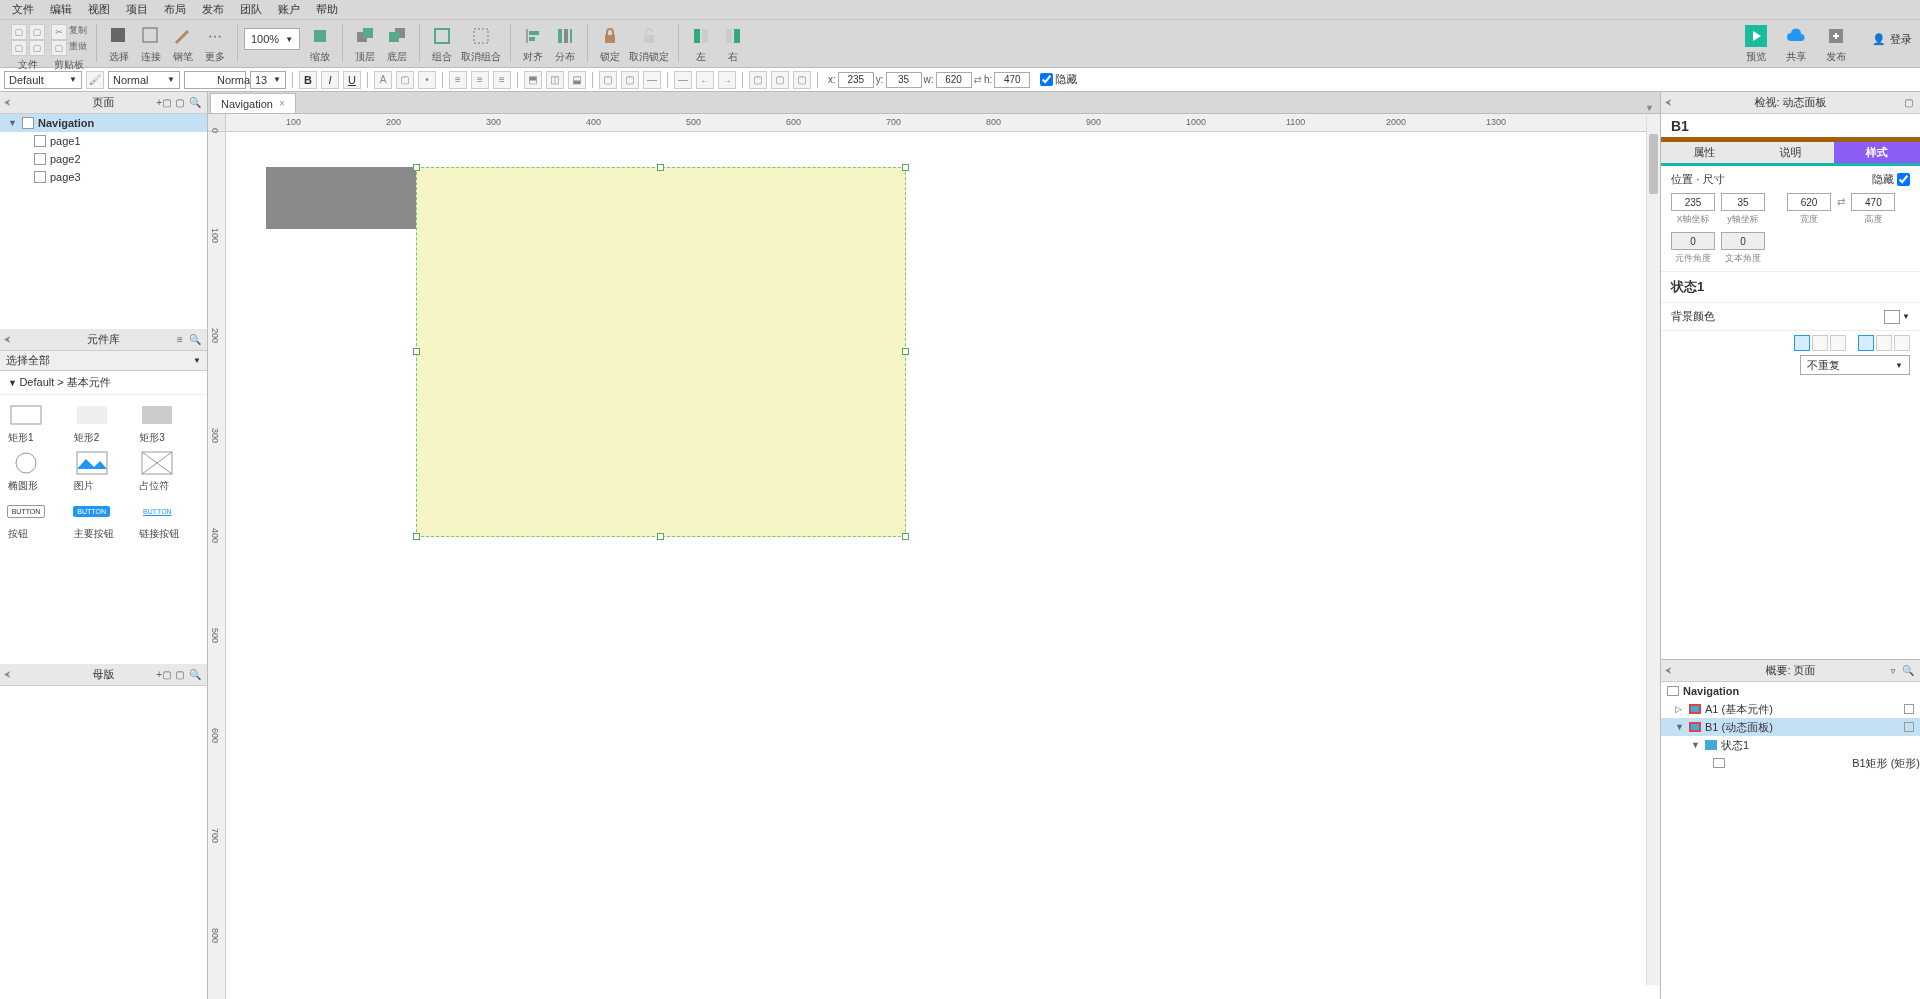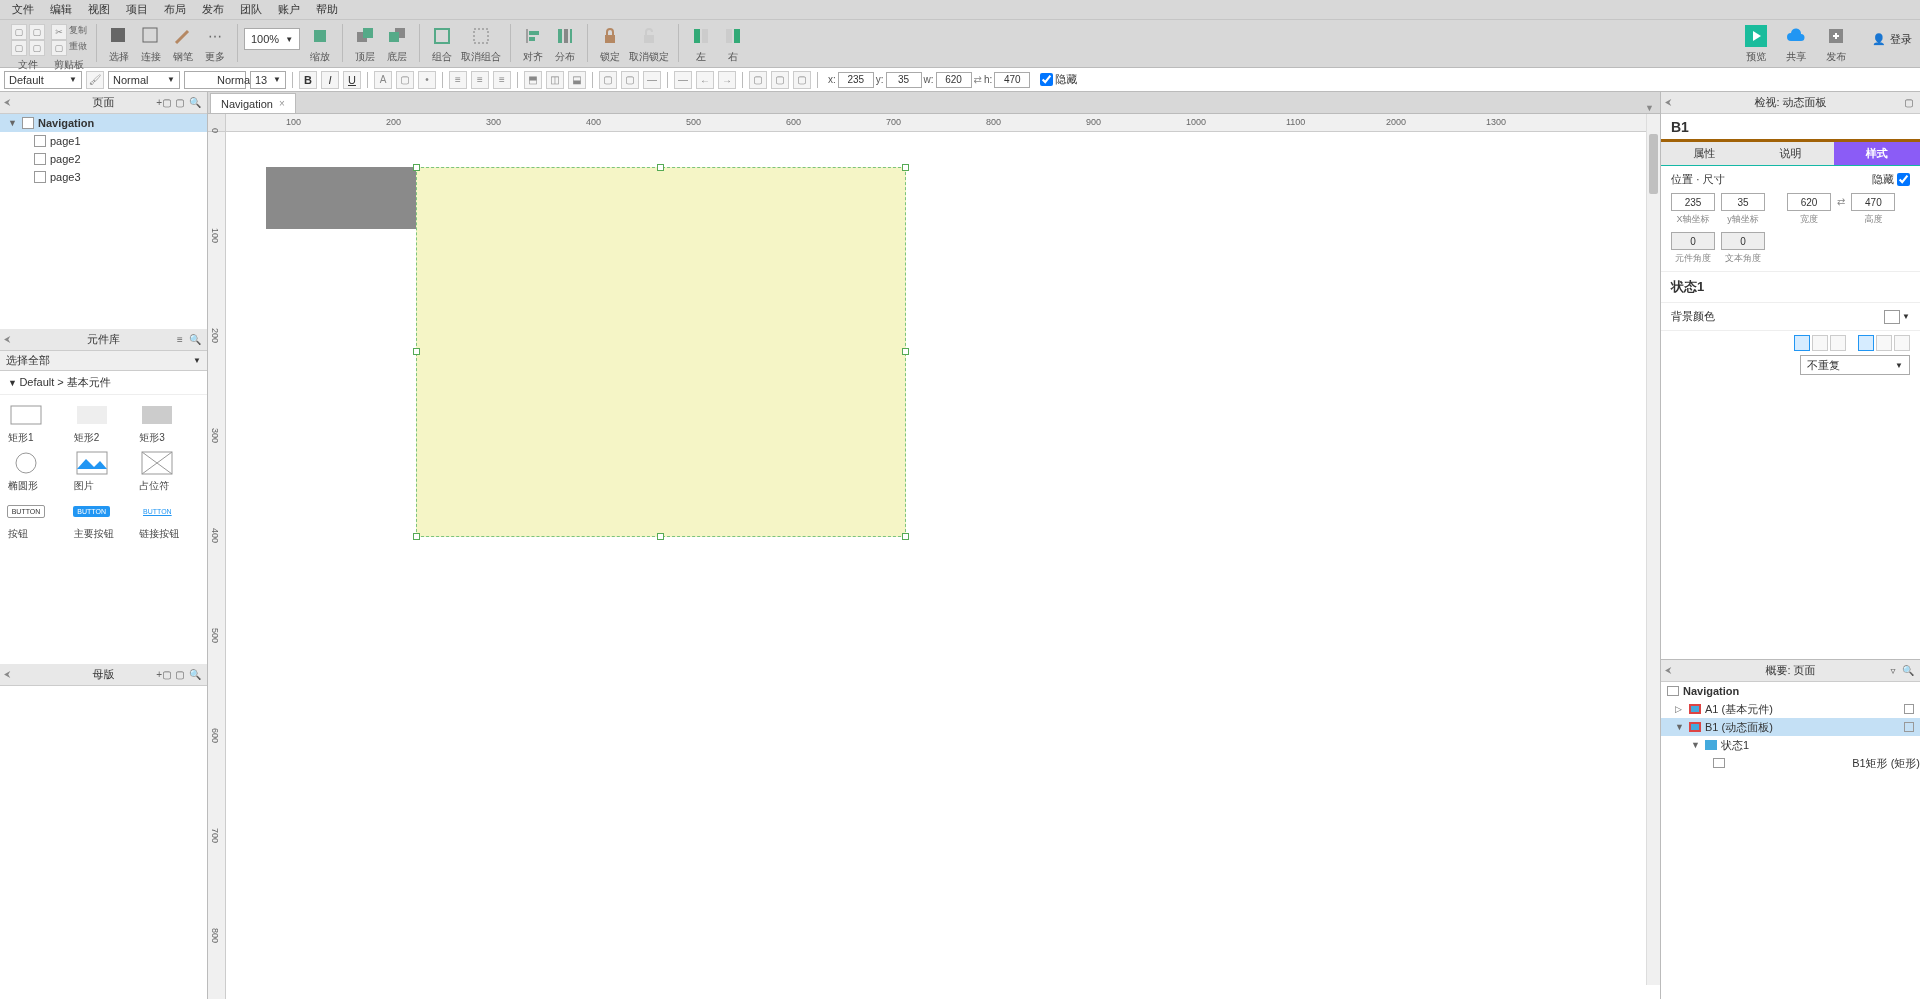--- a/index.html
+++ b/index.html
@@ -66,22 +66,22 @@
 .ruler-v { position: absolute; top: 18px; left: 0; width: 18px; bottom: 0; background: #f0f0f0; border-right: 1px solid #ccc; }
 .ruler-corner { position: absolute; top: 0; left: 0; width: 18px; height: 18px; background: #e8e8e8; border-right: 1px solid #ccc; border-bottom: 1px solid #ccc; }
 .ruler-tick { position: absolute; font-size: 9px; color: #666; }
 .canvas { position: absolute; top: 18px; left: 18px; right: 0; bottom: 0; background: #fff; }
 .gray-rect { position: absolute; left: 40px; top: 35px; width: 150px; height: 62px; background: #8a8a8a; }
 .yellow-rect { position: absolute; left: 190px; top: 35px; width: 490px; height: 370px; background: #f5f5c6; border: 1px dashed #7cc47c; }
 .sel-handle { position: absolute; width: 7px; height: 7px; background: #fff; border: 1px solid #5a5; }
 
 
 .right-panel { width: 260px; background: #e8e8e8; display: flex; flex-direction: column; border-left: 1px solid #bbb; }
-.inspector-name { height: 28px; background: #fff; display: flex; align-items: center; padding: 8px 10px; font-size: 14px; font-weight: bold; border-bottom: 3px solid #a16207; }
-.inspector-tabs { height: 24px; display: flex; border-bottom: 1px solid #14b8a6; }
+.inspector-name { height: 28px; background: #fff; display: flex; align-items: center; padding: 8px 10px; font-size: 14px; font-weight: bold; border-bottom: 5px solid #a16207; }
+.inspector-tabs { height: 24px; display: flex; border-bottom: 3px solid #14b8a6; }
 .inspector-tabs .itab { flex: 1; display: flex; align-items: center; justify-content: center; font-size: 11px; background: #e8e8e8; cursor: pointer; }
 .inspector-tabs .itab.active { background: #8b5cf6; color: #fff; font-weight: bold; }
 .inspector-body { flex: 1; background: #fff; overflow: auto; }
 .insp-row { padding: 6px 10px; border-bottom: 1px solid #eee; }
 .insp-row .rlabel { font-size: 11px; color: #444; display: flex; justify-content: space-between; align-items: center; }
 .insp-inputs { display: flex; gap: 6px; margin-top: 6px; flex-wrap: wrap; }
 .insp-inputs .ibox { display: flex; flex-direction: column; align-items: center; }
 .insp-inputs input { width: 44px; height: 18px; border: 1px solid #aaa; text-align: center; font-size: 10px; }
 .insp-inputs .isub { font-size: 9px; color: #888; margin-top: 2px; }
 .state-header { padding: 6px 10px; font-size: 13px; font-weight: bold; border-bottom: 1px solid #eee; }

